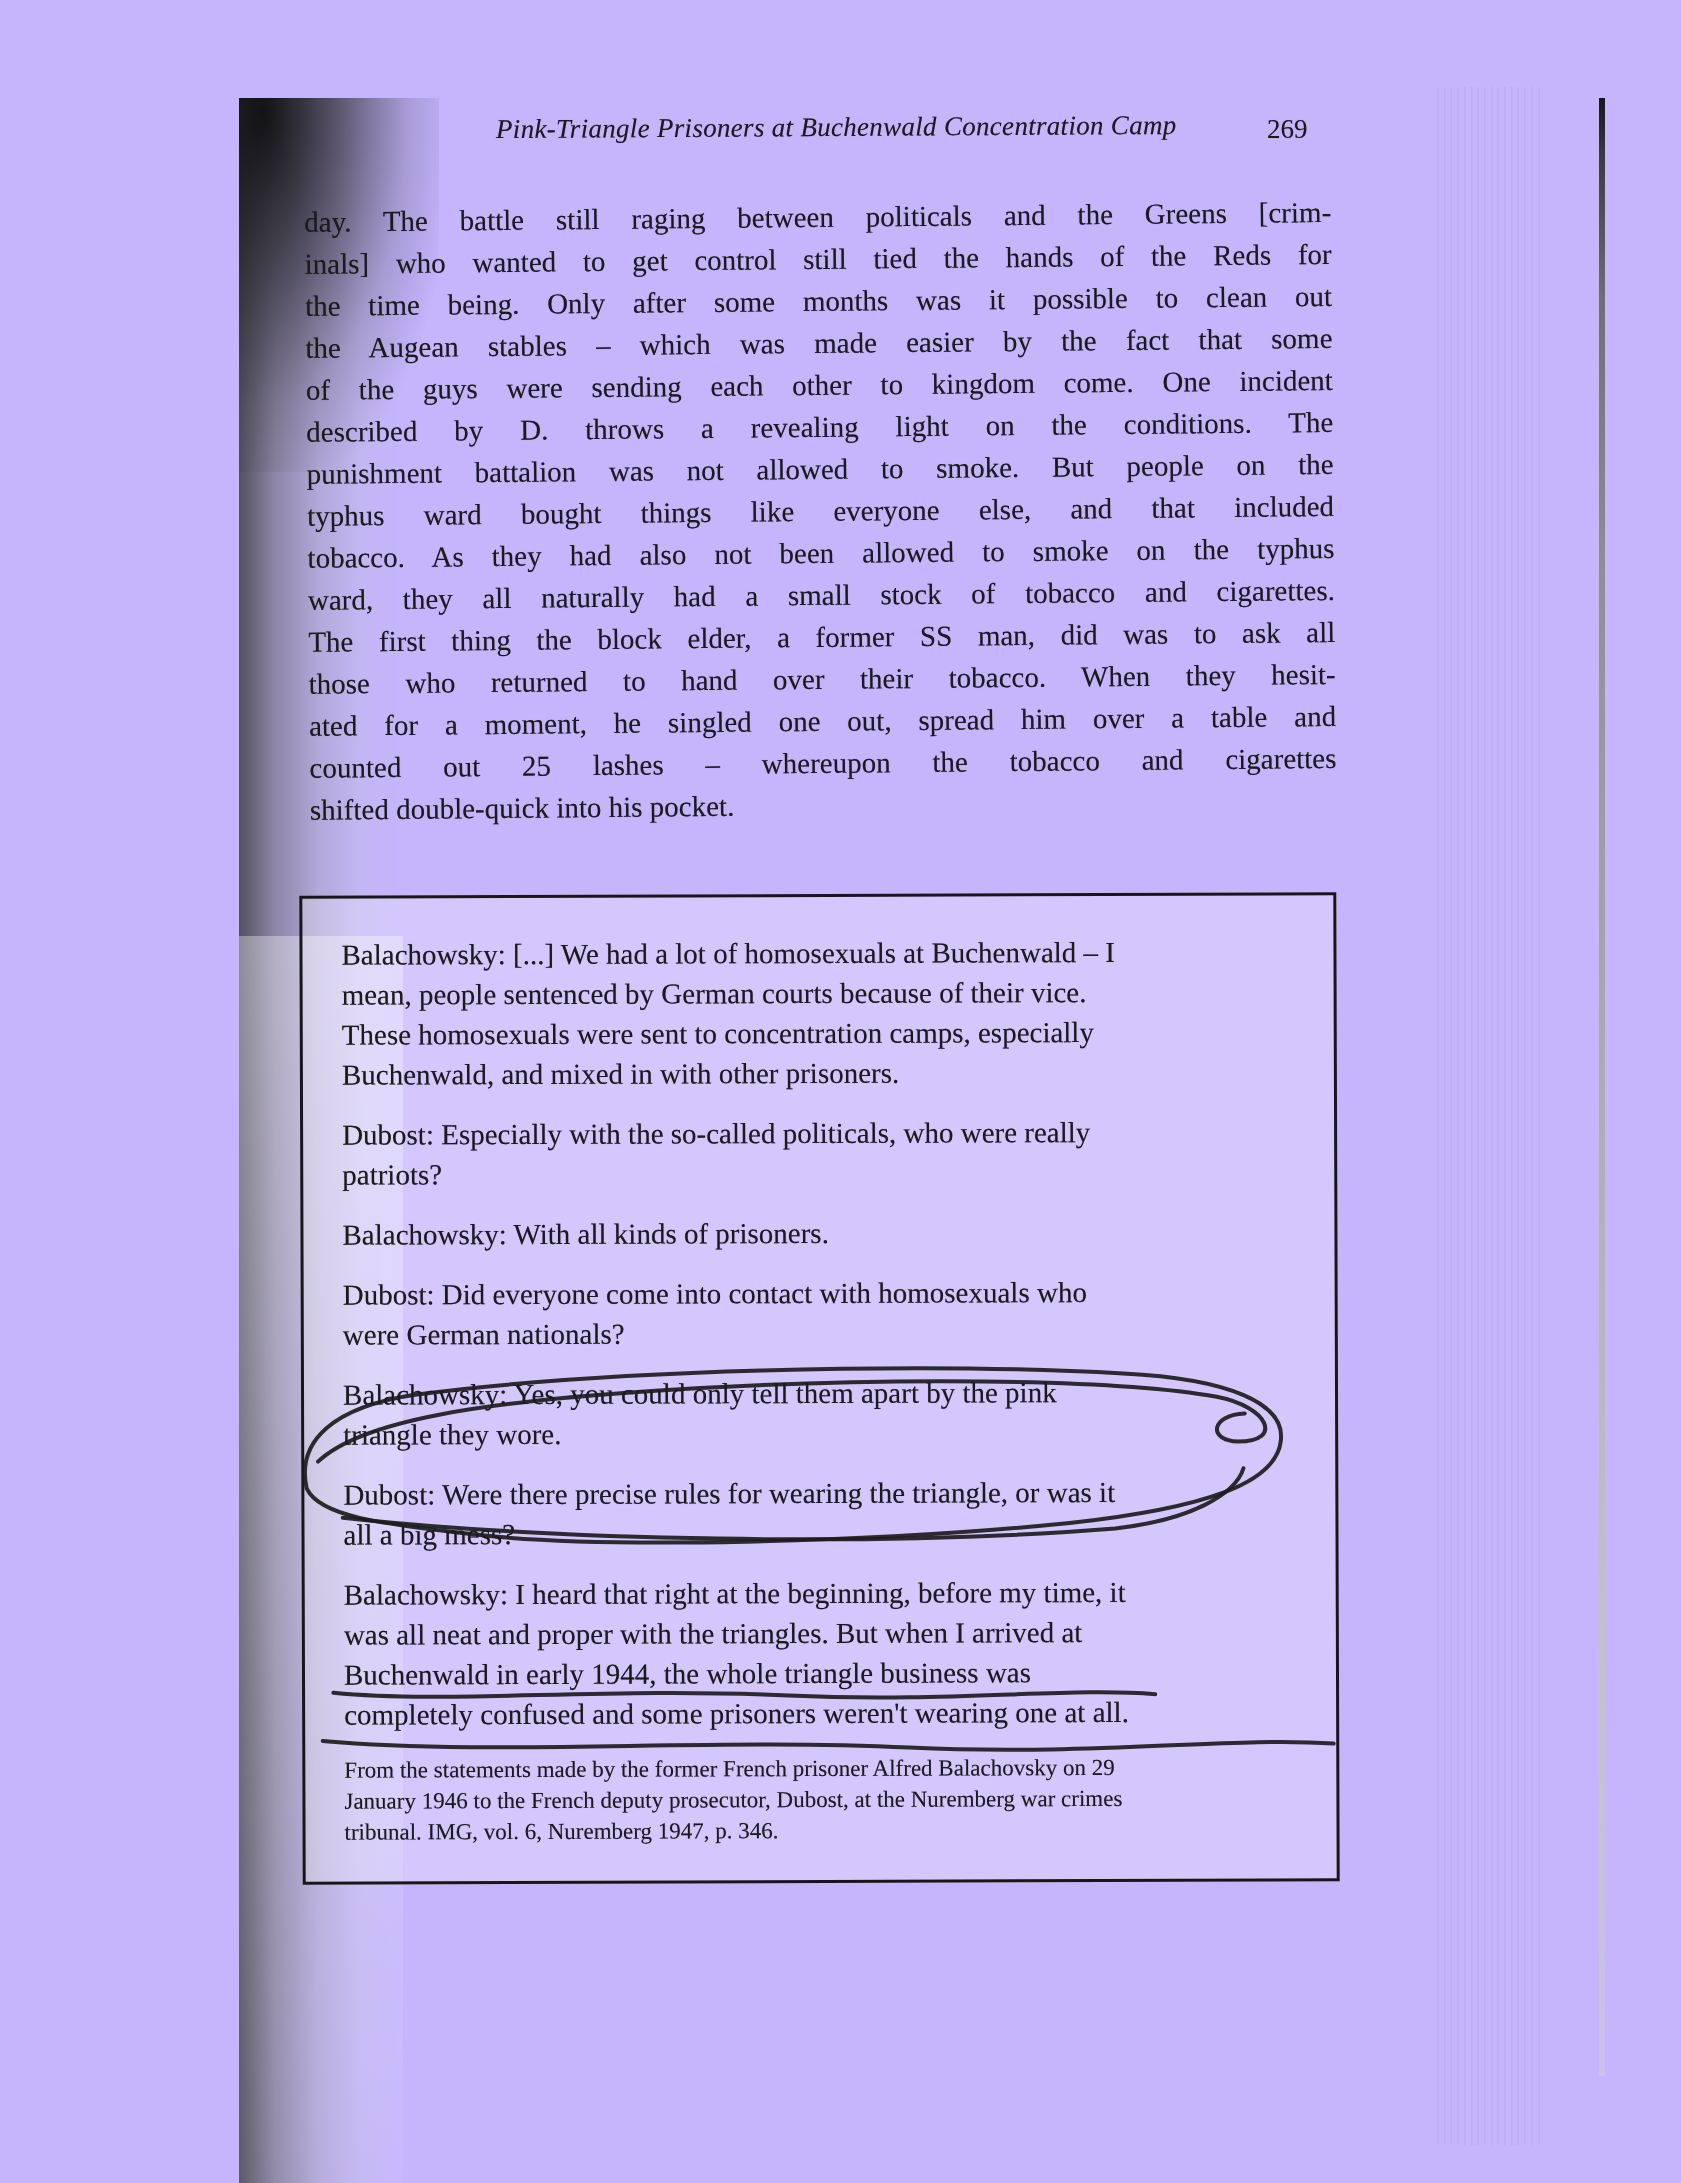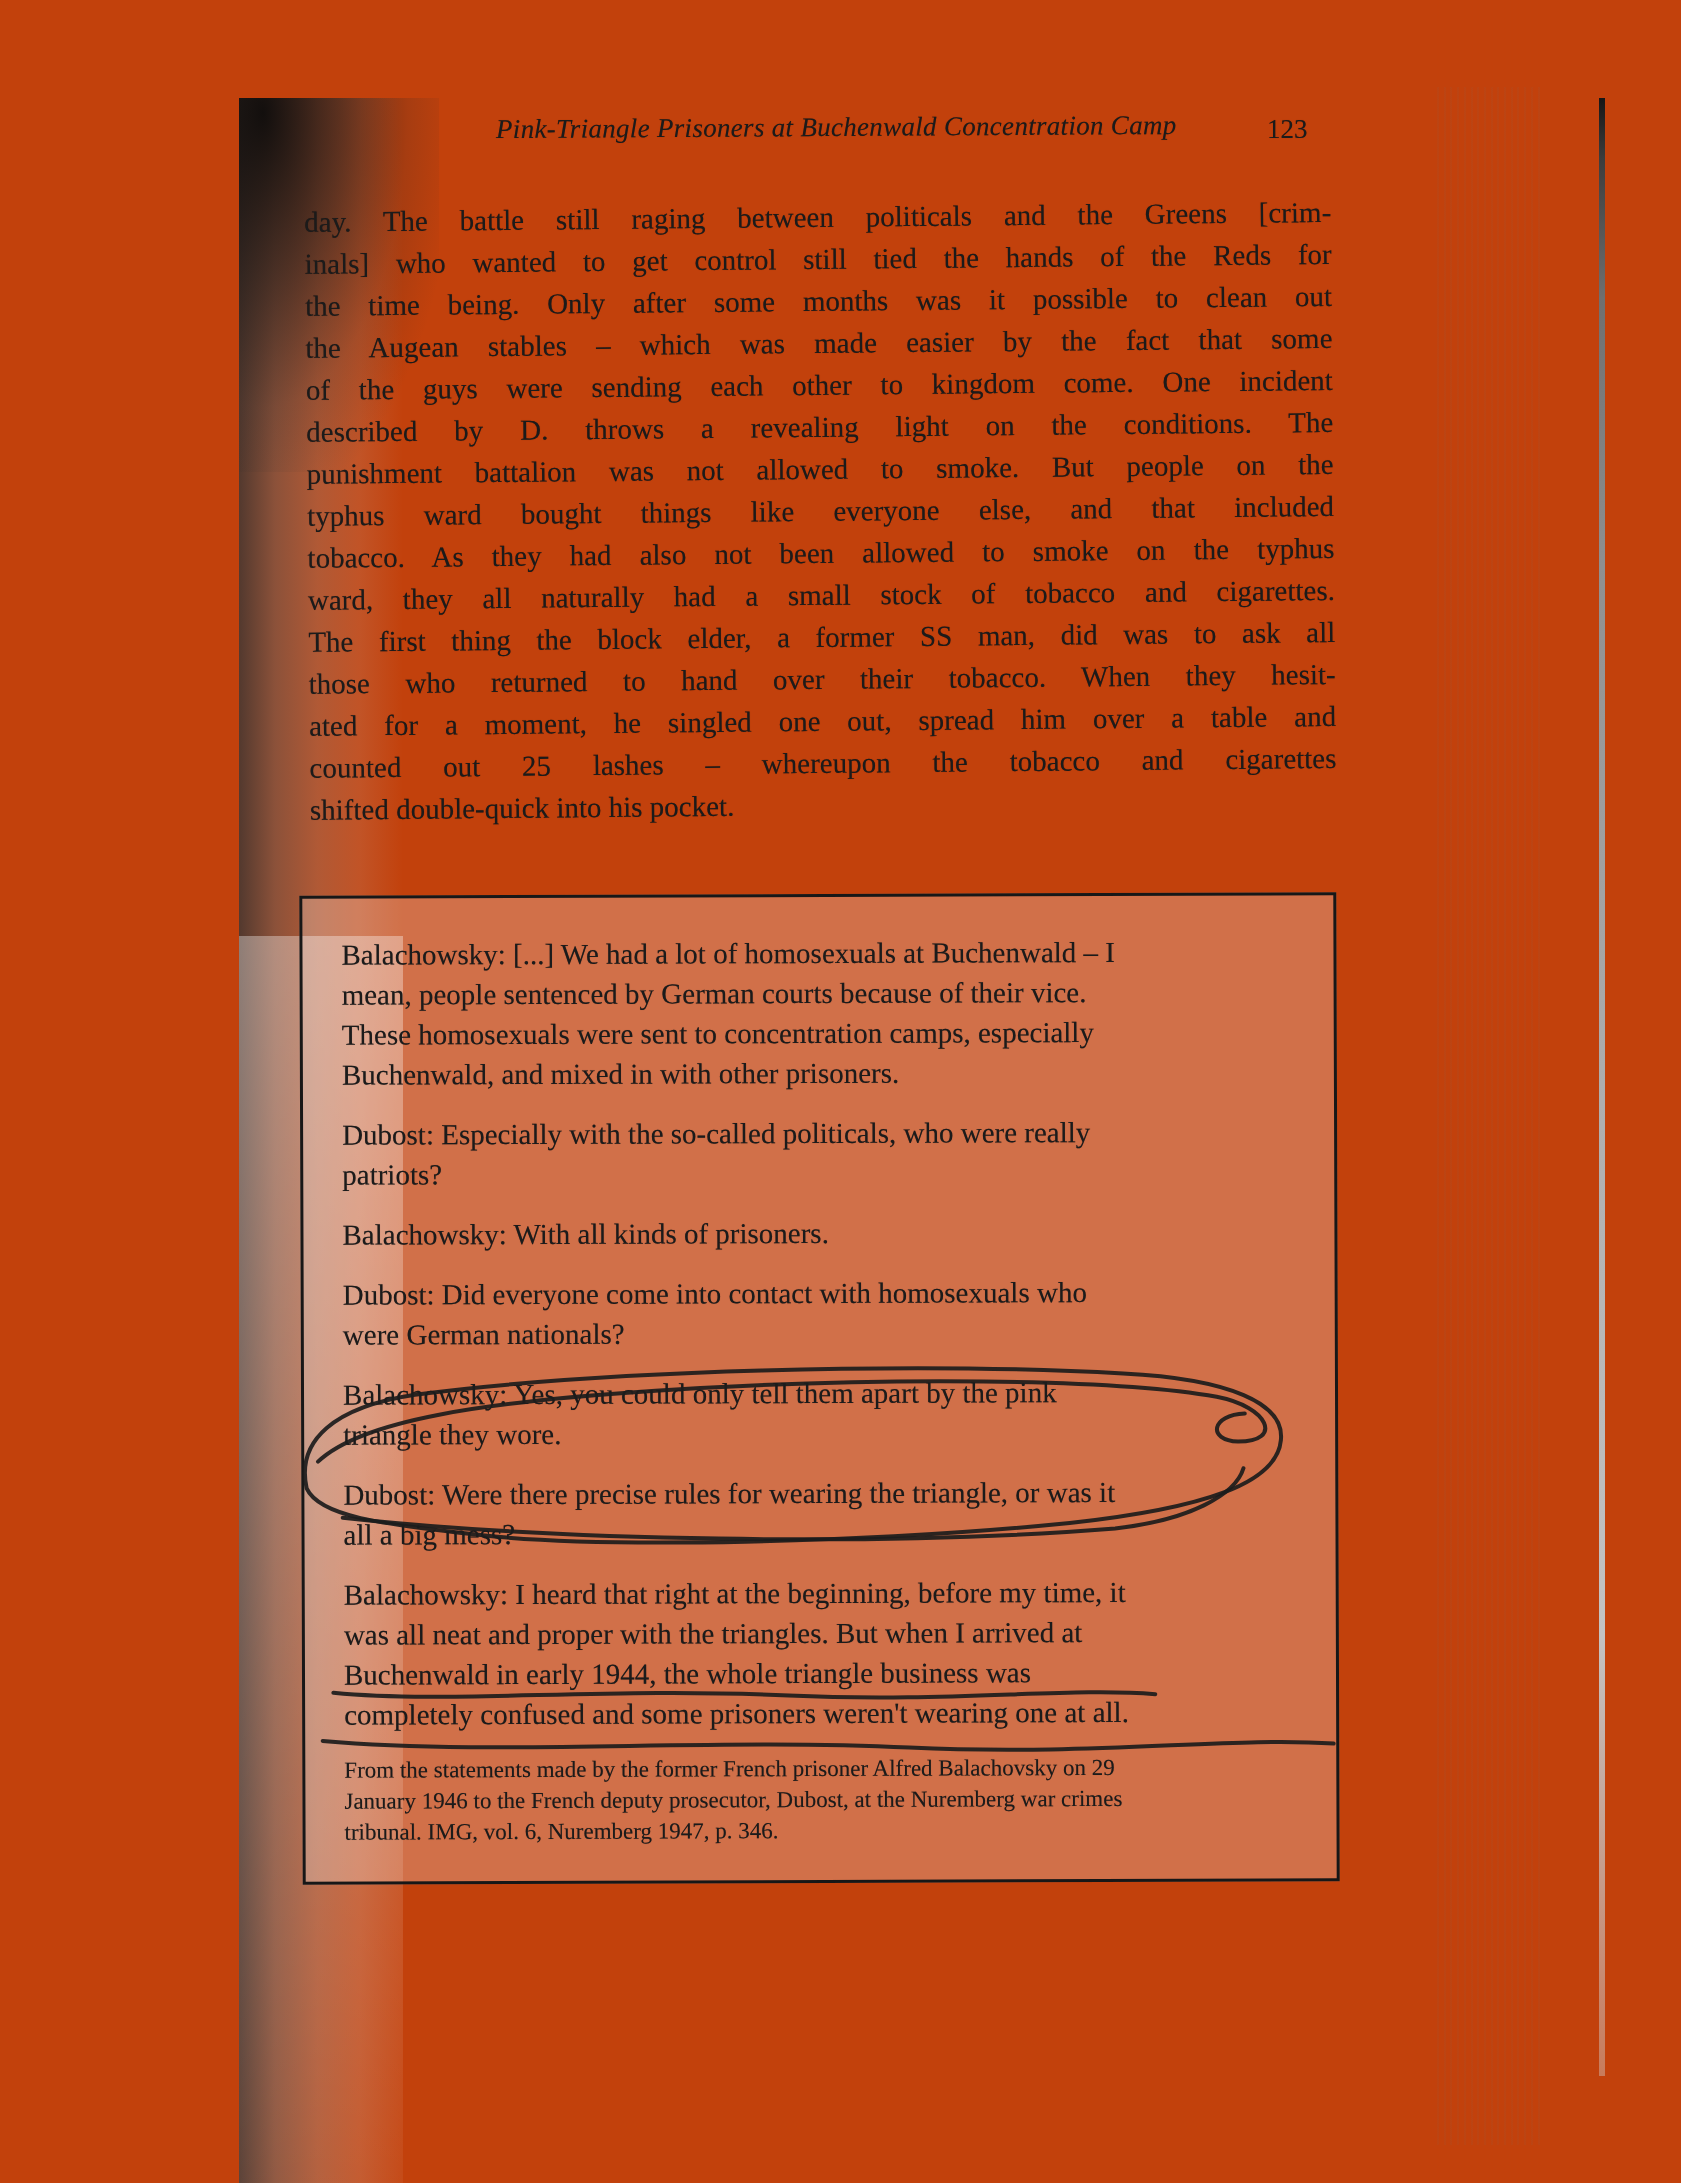--- a/index.html
+++ b/index.html
@@ -1,19 +1,19 @@
 <!DOCTYPE html>
 <html style="font-size:10.7px"><head>
 <meta charset="utf-8">
 <style>
   html,body{margin:0;padding:0;background:#e8e8e8;}
   .page{
     position:relative;
     width:1681px;height:2183px;
-    background:#c2410c;
+    background:#c4b5fd;
     overflow:hidden;
     font-family:"Liberation Serif","DejaVu Serif",serif;
     color:#1b1b1b;
   }
   
   .gutter{
     position:absolute;left:239px;top:98px;width:164px;height:2086px;
     background:linear-gradient(to right,
       rgba(55,55,55,0.80) 0%,
       rgba(95,95,95,0.55) 22%,
@@ -97,21 +97,21 @@
 
 <div class="page">
 
   <div class="gutter"></div>
   <div class="gutter-top"></div>
   <div class="gutter-fade"></div>
   <div class="ghost-band"></div>
   <div class="page-edge-line"></div>
 
   <div class="header-title">Pink-Triangle Prisoners at Buchenwald Concentration Camp</div>
-  <div class="page-number">123</div>
+  <div class="page-number">269</div>
 
   <div class="main-para">
       <div class="mline">day. The battle still raging between politicals and the Greens [crim-</div>
       <div class="mline">inals] who wanted to get control still tied the hands of the Reds for</div>
       <div class="mline">the time being. Only after some months was it possible to clean out</div>
       <div class="mline">the Augean stables – which was made easier by the fact that some</div>
       <div class="mline">of the guys were sending each other to kingdom come. One incident</div>
       <div class="mline">described by D. throws a revealing light on the conditions. The</div>
       <div class="mline">punishment battalion was not allowed to smoke. But people on the</div>
       <div class="mline">typhus ward bought things like everyone else, and that included</div>

